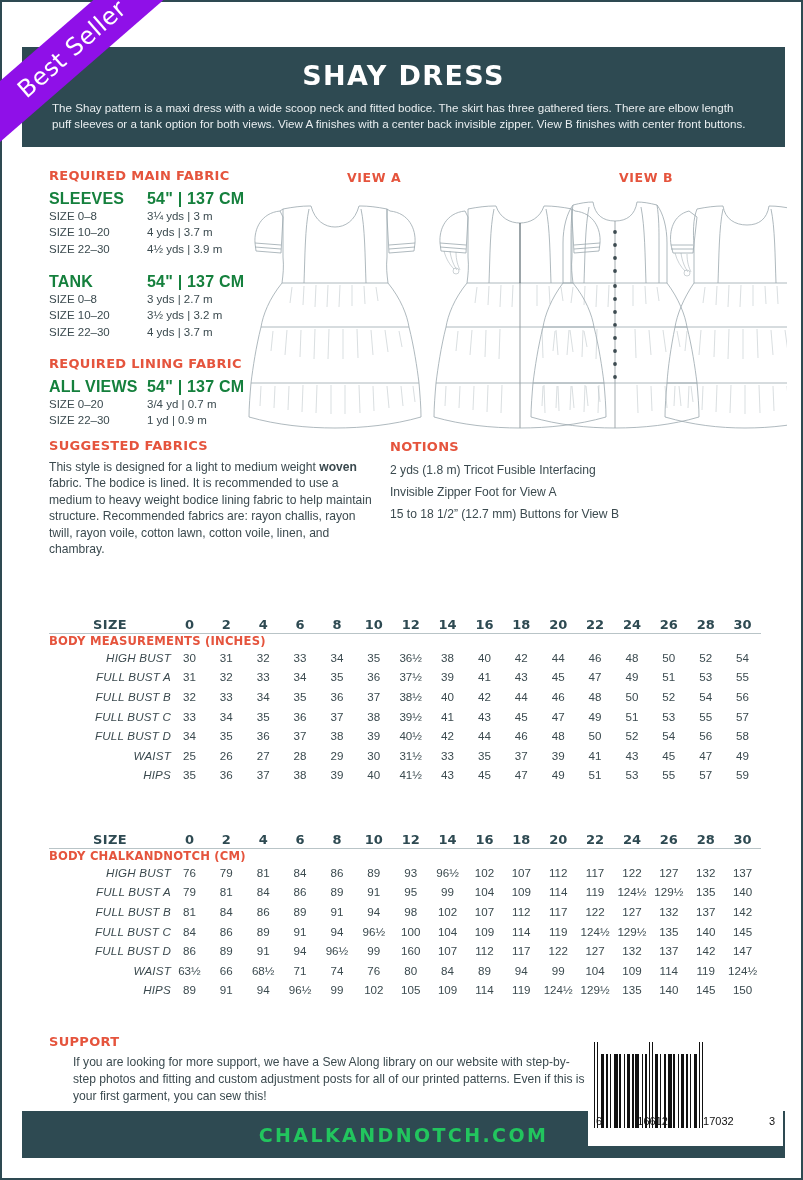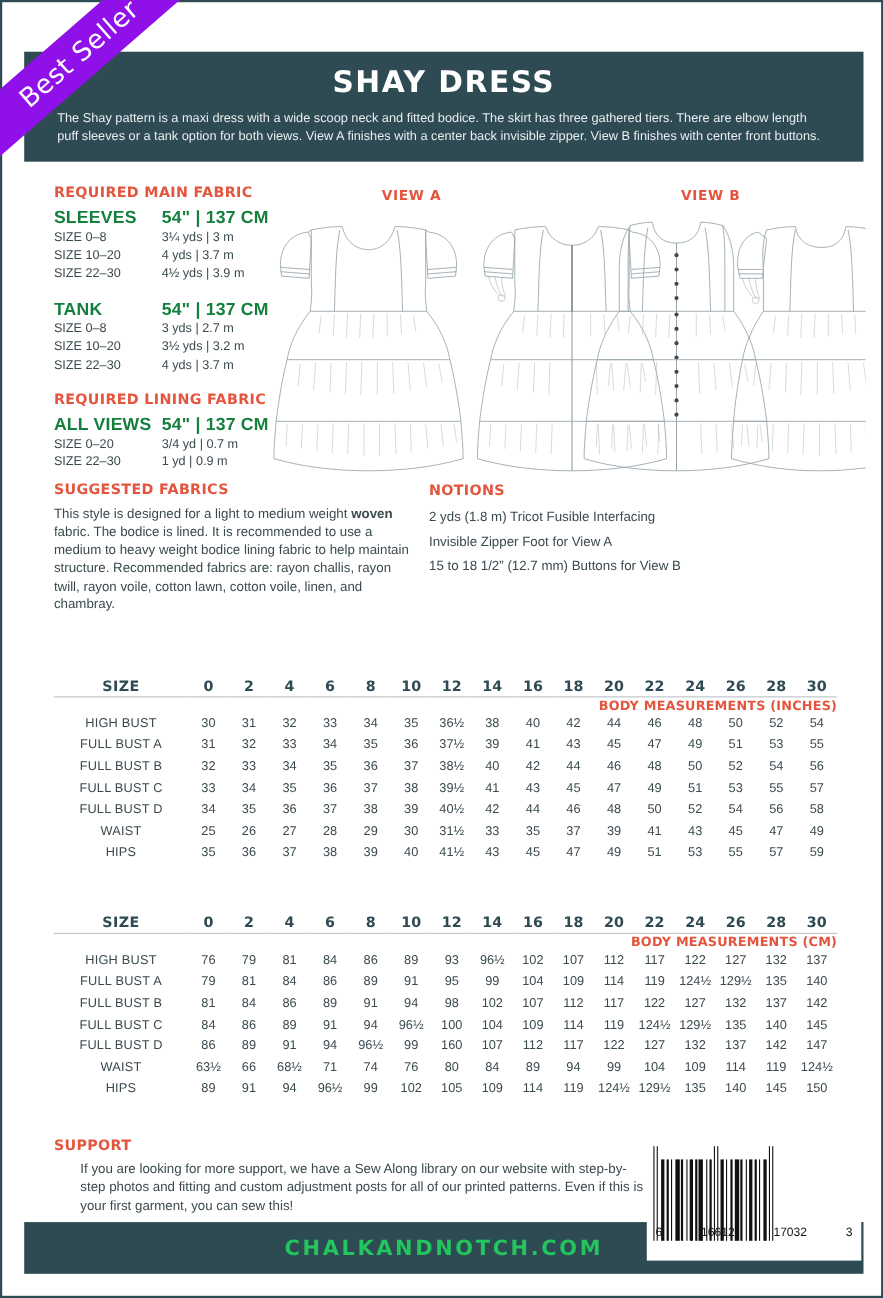--- a/index.html
+++ b/index.html
@@ -126,35 +126,35 @@
     font-weight: bold;
     color: #2e4a52;
     text-align: center;
     padding-bottom: 6px;
     font-family: "DejaVu Sans", sans-serif;
   }
   .hdr-row th.lbl { text-align: center; letter-spacing: .4px; }
   .rule-row td { border-bottom: 1.2px solid #b9c4c7; height: 1px; padding: 0; }
 
   .unit-row td {
-    text-align: right;
+    text-align: left;
     color: #e5543d;
     font-weight: bold;
     font-size: 11.6px;
     padding: 6px 0 7px 0;
     letter-spacing: .2px;
     font-family: "DejaVu Sans", sans-serif;
   }
   .data-row td {
     font-size: 11.6px;
     color: #3b4a4f;
     text-align: center;
     height: 19.6px;
   }
-  .data-row td.lbl { text-align: center; letter-spacing: .2px; }
+  .data-row td.lbl { text-align: right; letter-spacing: .2px; font-style: italic; }
 
   
   #support-block { position: absolute; left: 47px; top: 1032px; width: 540px; }
   #support-block .body-text { margin-top: 5px; font-size: 12.1px; line-height: 17px; margin-left: 24px; }
 
   
   #barcode-block {
     position: absolute;
     left: 586px; top: 1036px;
     width: 195px; height: 108px;
@@ -631,21 +631,21 @@
           <th>22</th>
           <th>24</th>
           <th>26</th>
           <th>28</th>
           <th>30</th>
         </tr>
         <tr class="rule-row">
             <td colspan="17"></td>
           </tr>
         <tr class="unit-row">
-          <td colspan="17">BODY MEASUREMENTS (CM)</td>
+          <td colspan="17">BODY CHALKANDNOTCH (CM)</td>
         </tr>
       </thead>
       <tbody>
         <tr class="data-row">
           <td class="lbl">HIGH BUST</td>
           <td>76</td>
           <td>79</td>
           <td>81</td>
           <td>84</td>
           <td>86</td>

